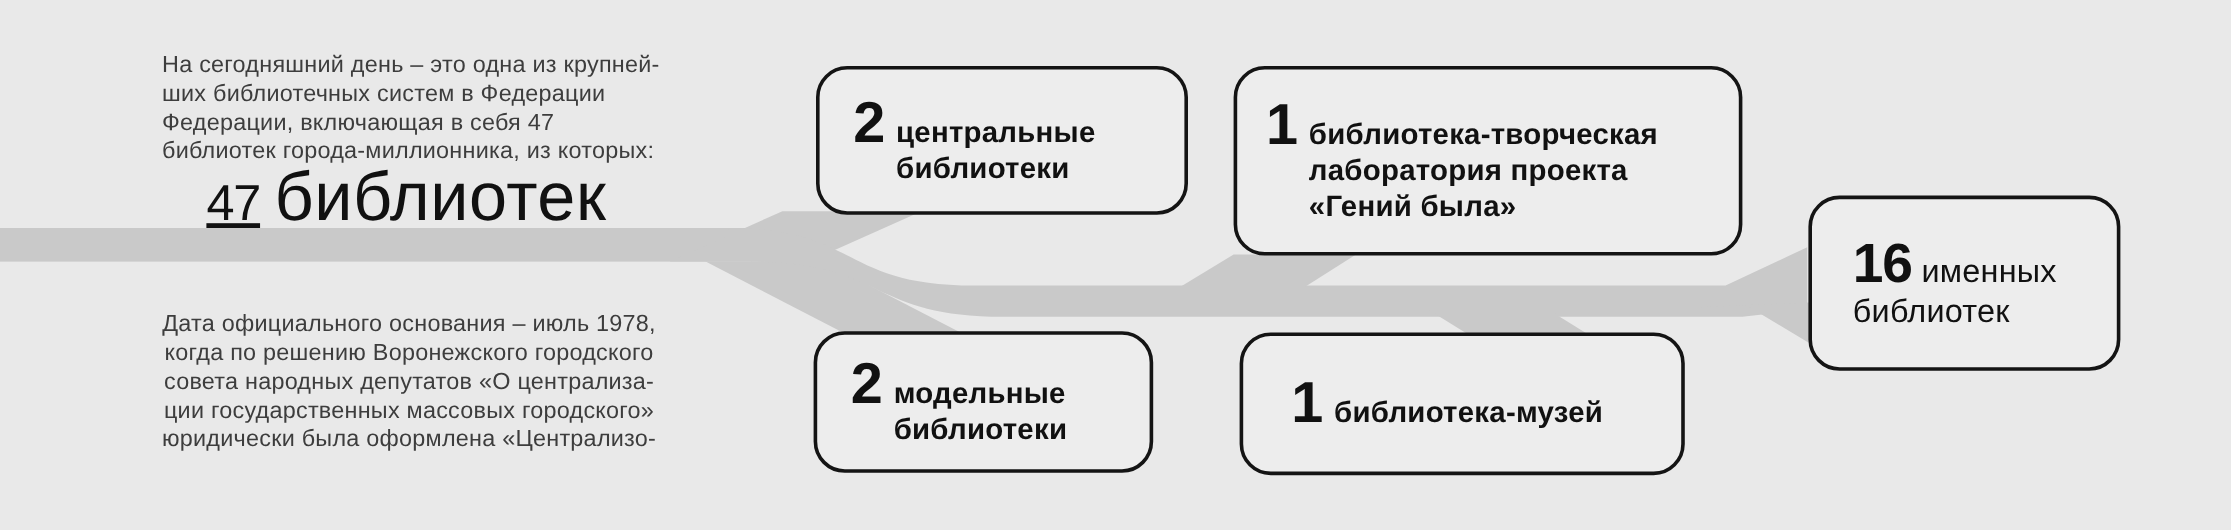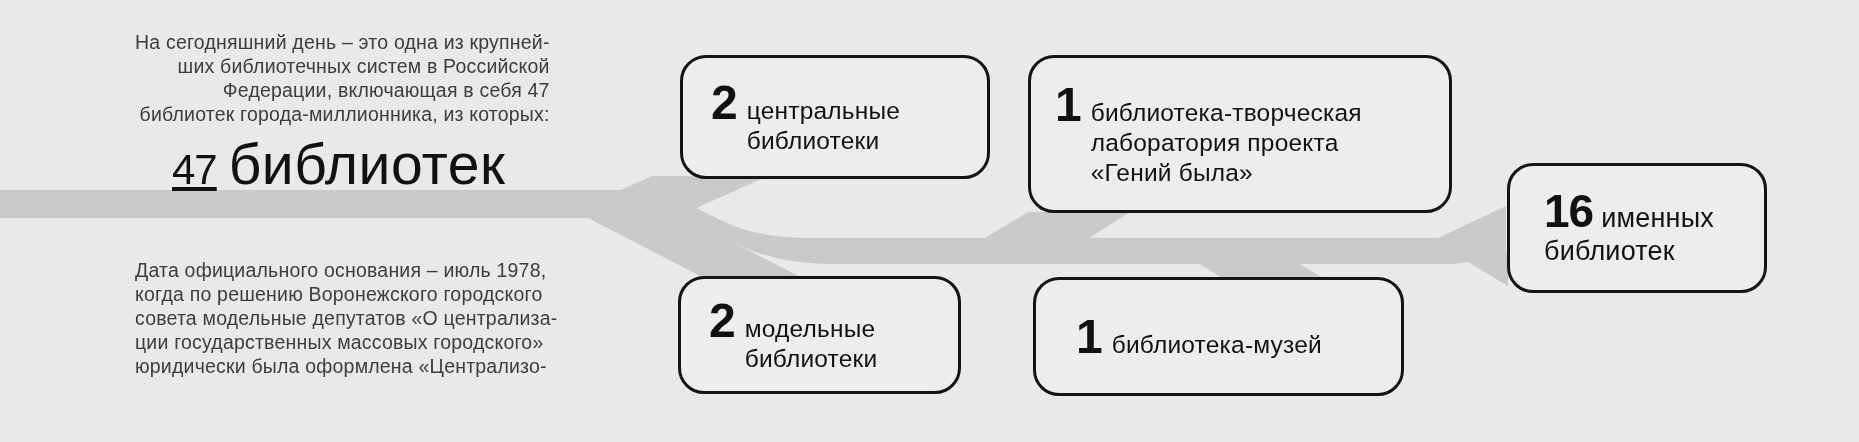--- a/index.html
+++ b/index.html
@@ -20,85 +20,85 @@
   .stage{position:absolute;inset:0;width:1859px;height:442px;}
   svg.ribbons{position:absolute;left:0;top:0;z-index:0;}
   svg.ribbons .rib{fill:var(--c-ribbon);}
 
   .para{
     position:absolute;z-index:2;
     color:var(--c-text);
     font-size:19.5px;line-height:24px;letter-spacing:.2px;
   }
   .para div{white-space:nowrap;}
-  #para-top{left:135px;top:30px;text-align:right;}
-  #para-bottom{left:135px;top:258px;}
+  #para-top{left:135px;top:42px;}
+  #para-bottom{left:135px;top:258px;text-align:center;}
 
   .big-stat{
     position:absolute;left:172px;top:136px;z-index:2;
     color:var(--c-ink);white-space:nowrap;
   }
   .big-num{font-size:42px;font-weight:500;line-height:1;letter-spacing:-1px;text-decoration:underline;}
   .big-label{font-size:57px;font-weight:500;line-height:1;margin-left:12px;letter-spacing:.5px;}
 
   .stat-box{
     position:absolute;z-index:1;
     background:var(--c-box-fill);
     border:3px solid var(--c-box-border);
     border-radius:26px;
     box-sizing:border-box;
     display:flex;align-items:center;
     color:var(--c-ink);
   }
   .box-content{display:flex;align-items:baseline;gap:10px;padding-left:28px;}
   .box-num{font-size:48px;font-weight:700;line-height:1;letter-spacing:-1px;}
   .box-lines{font-size:24.5px;line-height:30px;letter-spacing:.2px;}
-  .box-lines div{white-space:nowrap;}
+  .box-lines div{white-space:nowrap;font-weight:bold;}
 
   
   .box-content-inline{padding-left:34px;font-size:27px;line-height:33px;letter-spacing:.2px;}
   .box-content-inline .box-num{font-size:46px;margin-right:8px;}
   .box-content-inline div{white-space:nowrap;}
 
   #box-central{left:680px;top:55px;width:310px;height:124px;}
   #box-creative-lab{left:1028px;top:55px;width:424px;height:158px;}
   #box-model{left:678px;top:276px;width:283px;height:118px;}
   #box-museum{left:1033px;top:277px;width:371px;height:119px;}
-  #box-named{left:1507px;top:163px;width:260px;height:130px;align-items:center;}
+  #box-named{left:1507px;top:163px;width:260px;height:146px;align-items:center;}
 </style>
 </head>
 <body>
 
 <div class="stage">
 
   <svg class="ribbons" width="1859" height="442" viewBox="0 0 1859 442">
     <rect class="rib" x="0" y="190" width="655" height="28"></rect>
     <polygon class="rib" points="558,218 652,176 768,176 674,218"></polygon>
     <polygon class="rib" points="588,218 686,218 806,280 708,280"></polygon>
     <path class="rib" d="M606,190 C716,190 700,238 812,238 L1438,238 L1506,206 L1506,258 L1452,264 L836,264 C724,264 736,218 626,218 Z"></path>
     <polygon class="rib" points="982,240 1028,212 1130,212 1086,240"></polygon>
     <polygon class="rib" points="1190,258 1290,258 1332,284 1232,284"></polygon>
     <polygon class="rib" points="1414,256 1458,256 1508,286 1508,252"></polygon>
   </svg>
 
   <div class="para" id="para-top">
     <div>На сегодняшний день – это одна из крупней-</div>
-    <div>ших библиотечных систем в Российской</div>
+    <div>ших библиотечных систем в Федерации</div>
     <div>Федерации, включающая в себя 47</div>
     <div>библиотек города-миллионника, из которых:</div>
   </div>
 
   <div class="big-stat">
     <span class="big-num">47</span><span class="big-label">библиотек</span>
   </div>
 
   <div class="para" id="para-bottom">
     <div>Дата официального основания – июль 1978,</div>
     <div>когда по решению Воронежского городского</div>
-    <div>совета модельные депутатов «О централиза-</div>
+    <div>совета народных депутатов «О централиза-</div>
     <div>ции государственных массовых городского»</div>
     <div>юридически была оформлена «Централизо-</div>
   </div>
 
   <div class="stat-box" id="box-central">
     <div class="box-content">
       <span class="box-num">2</span>
       <div class="box-lines">
         <div>центральные</div>
         <div>библиотеки</div>

